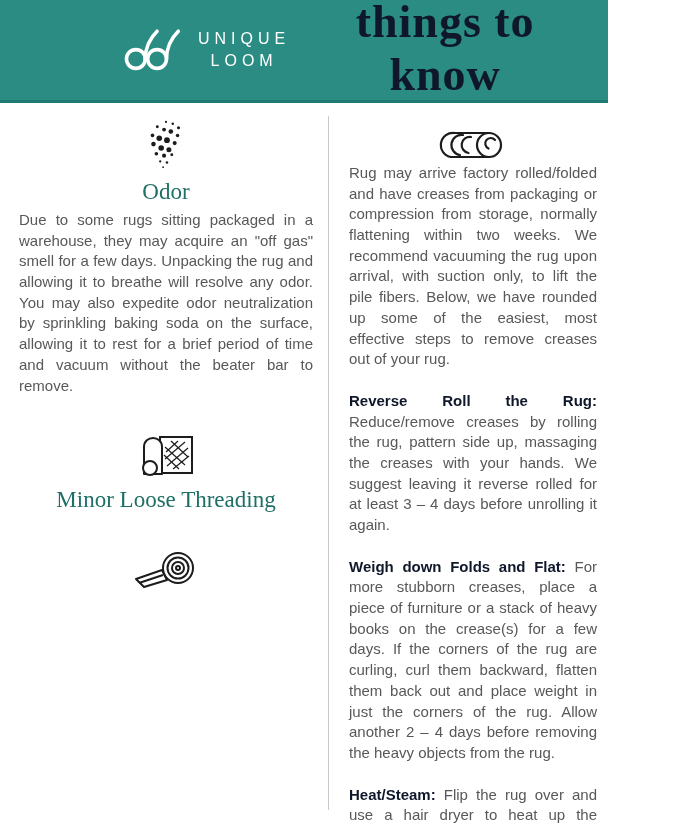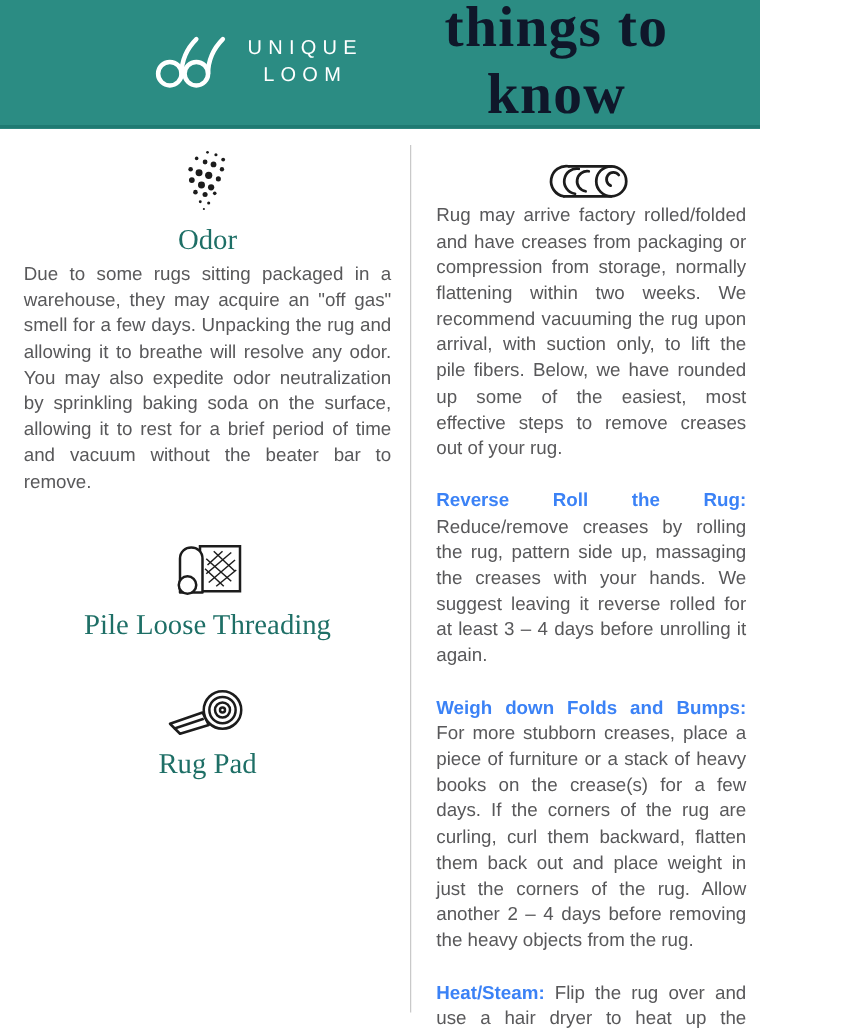--- a/index.html
+++ b/index.html
@@ -46,21 +46,21 @@
     color:#1e6f66;
     margin:6px 0 5px 0;
   }
   .body-text{
     color:#58585a;
     font-size:15px;line-height:1.38;
     text-align:justify;
     margin:0;
   }
   .tip{margin-top:21px;}
-  .tip b{color:#3b82f6;font-weight:700;}
+  .tip b{color:#0f172a;font-weight:700;}
   .gap-odor{margin-top:2px;}
   .gap-thread{margin-top:31px;}
   .gap-pad{margin-top:33px;}
   .ic{display:inline-block;vertical-align:middle;}
 </style>
 </head>
 <body>
 
 <div id="page">
 
@@ -126,35 +126,34 @@
             <path d="M32,39 L53,21"></path>
               <path d="M38,42 L54,29"></path>
             <path d="M36,14 L53,30"></path>
               <path d="M30,20 L50,38"></path>
             <path d="M29,28 L44,42"></path>
           </g>
           <path d="M9,20 C9,8 27,8 27,20 L27,47 L9,47 Z" fill="#ffffff" stroke="#1c1c1c" stroke-width="2" stroke-linejoin="round"></path>
           <circle cx="15" cy="41" r="7" fill="#ffffff" stroke="#1c1c1c" stroke-width="2"></circle>
         </svg>
       </div>
-      <div class="section-title">Pile Loose Threading</div>
+      <div class="section-title">Minor Loose Threading</div>
 
       <div class="icon-row gap-pad">
         <svg class="ic" width="68" height="46" viewBox="0 0 68 44">
           <g stroke="#1c1c1c" stroke-width="2" fill="#ffffff" stroke-linejoin="round">
             <path d="M4,32 L30,23 L35,33 L12,40 Z"></path>
             <path d="M7,36 L31,28"></path>
             <circle cx="46" cy="21" r="15"></circle>
             <circle cx="46" cy="21" r="10.5"></circle>
             <circle cx="46" cy="21" r="6"></circle>
             <circle cx="46" cy="21" r="2"></circle>
           </g>
         </svg>
       </div>
-      <div class="section-title">Rug Pad</div>
 
     </div>
 
     <div class="col-right">
 
       <div class="icon-row">
         <svg class="ic" width="72" height="36" viewBox="0 0 72 34">
           <g fill="none" stroke="#1c1c1c" stroke-width="2.2" stroke-linecap="round">
             <path d="M18,5 H52"></path>
             <path d="M14,29 H52"></path>
@@ -163,19 +162,19 @@
             <path d="M34,9 a8,8 0 0 0 -2.5,16"></path>
             <circle cx="52" cy="17" r="12"></circle>
             <path d="M58,12 a5.5,5.5 0 1 0 -6.5,8.5"></path>
           </g>
         </svg>
       </div>
       <p class="body-text">Rug may arrive factory rolled/folded and have creases from packaging or compression from storage, normally flattening within two weeks. We recommend vacuuming the rug upon arrival, with suction only, to lift the pile fibers. Below, we have rounded up some of the easiest, most effective steps to remove creases out of your rug.</p>
 
       <p class="body-text tip"><b>Reverse Roll the Rug:</b> <span>Reduce/remove creases by rolling the rug, pattern side up, massaging the creases with your hands. We suggest leaving it reverse rolled for at least 3 – 4 days before unrolling it again.</span></p>
 
-      <p class="body-text tip"><b>Weigh down Folds and Bumps:</b> <span>For more stubborn creases, place a piece of furniture or a stack of heavy books on the crease(s) for a few days. If the corners of the rug are curling, curl them backward, flatten them back out and place weight in just the corners of the rug. Allow another 2 – 4 days before removing the heavy objects from the rug.</span></p>
+      <p class="body-text tip"><b>Weigh down Folds and Flat:</b> <span>For more stubborn creases, place a piece of furniture or a stack of heavy books on the crease(s) for a few days. If the corners of the rug are curling, curl them backward, flatten them back out and place weight in just the corners of the rug. Allow another 2 – 4 days before removing the heavy objects from the rug.</span></p>
 
       <p class="body-text tip"><b>Heat/Steam:</b> <span>Flip the rug over and use a hair dryer to heat up the creases and release them. Hold the hair dryer 6” – 9” away from the rug and use a sweeping motion. It’s possible to melt rug fibers, so use a low or medium heat setting and keep the hair dryer moving. Or you may also lightly steaming the backside of the rug in the affected areas.</span></p>
 
     </div>
   </div>
 </div>
 
 </body></html>

